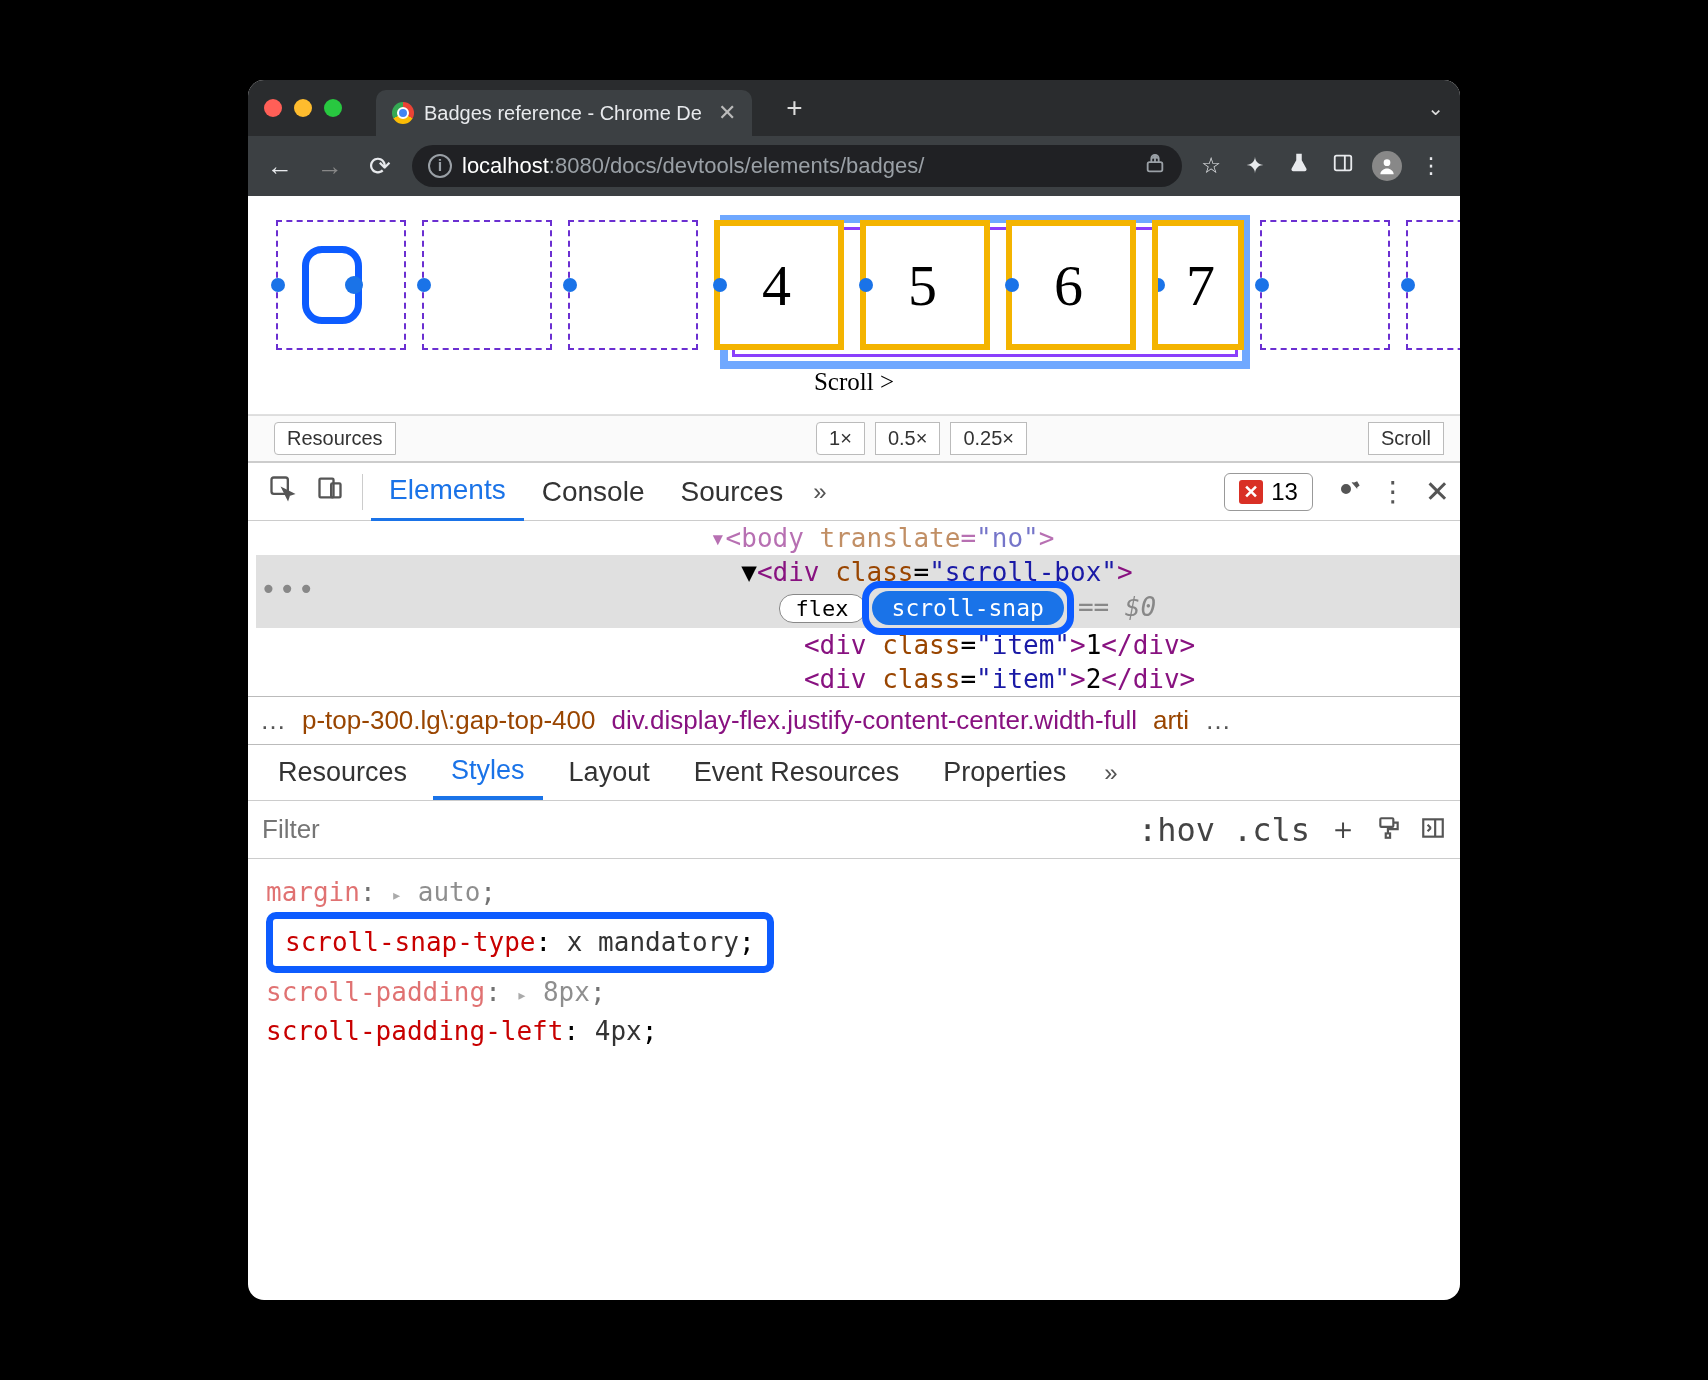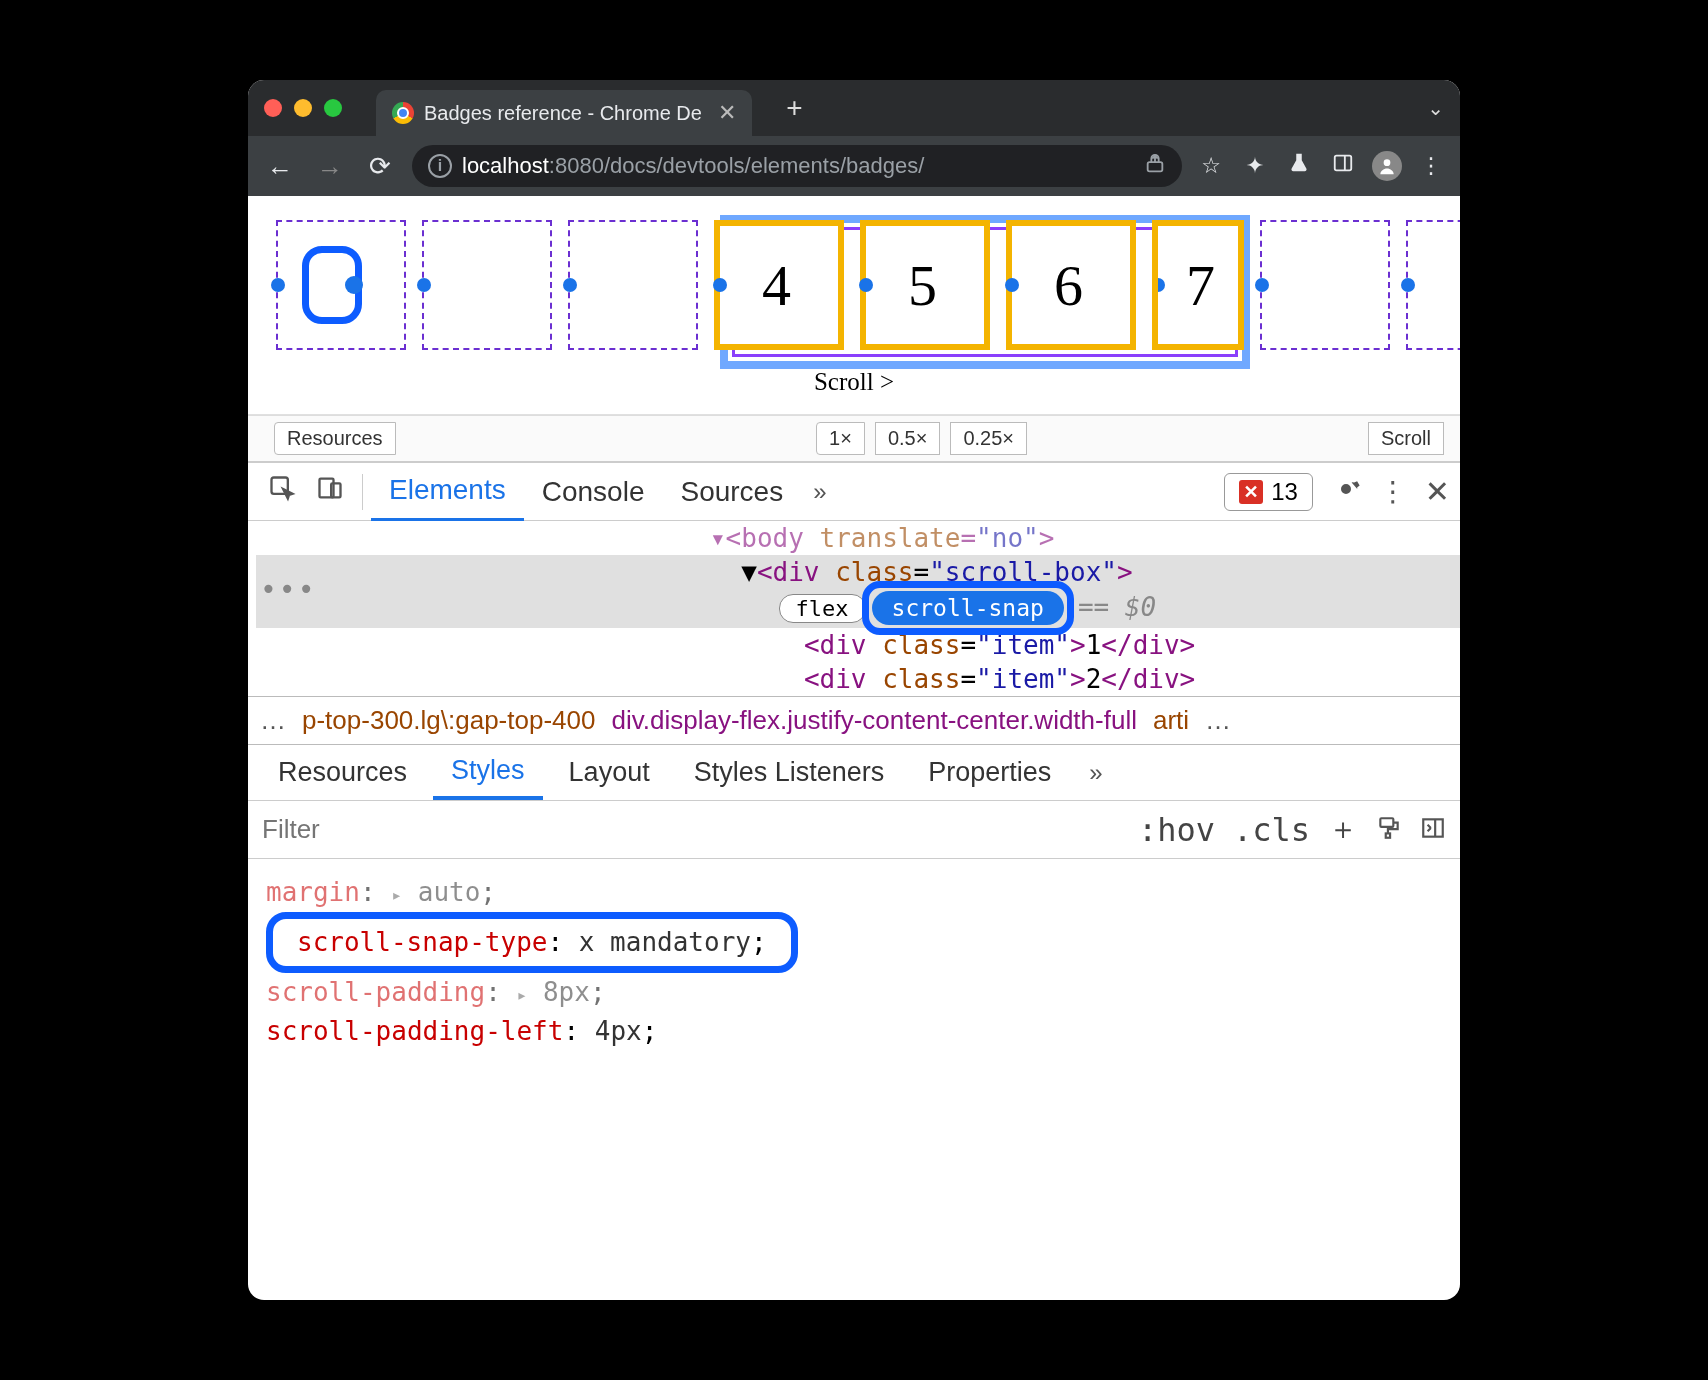--- a/index.html
+++ b/index.html
@@ -304,22 +304,22 @@
     font-size:26px;
     padding:14px 18px;
     line-height:1.5;
   }
   .css-rules .prop { color:#c80000; }
   .css-rules .val { color:#333; }
   .css-rules .faded { opacity:0.55; }
   .snap-highlight {
     display:inline-block;
     border:7px solid #0d5cff;
-    border-radius:20px;
-    padding:4px 24px;
+    border-radius:10px;
+    padding:4px 12px;
   }
   .tri { color:#666; font-size:18px; }
 </style>
 </head>
 <body>
 
 <div class="window">
 
   <div class="titlebar">
     <div class="traffic-lights">
@@ -476,21 +476,21 @@
       <span class="crumb1">p-top-300.lg\:gap-top-400</span>
       <span class="crumb2">div.display-flex.justify-content-center.width-full</span>
       <span class="crumb1">arti</span>
       <span class="ell">…</span>
     </div>
 
     <div class="styles-tabs">
       <span class="stab">Resources</span>
       <span class="stab active">Styles</span>
       <span class="stab">Layout</span>
-      <span class="stab">Styles Listeners</span>
+      <span class="stab">Event Resources</span>
       <span class="stab">Properties</span>
       <span class="dt-more-chevron">»</span>
     </div>
 
     <div class="filter-row">
       <input placeholder="Filter" style="">
       <span class="spacer"></span>
       <span class="fr-item">:hov</span>
       <span class="fr-item">.cls</span>
       <span class="fr-item" style="font-size:30px;">＋</span>

